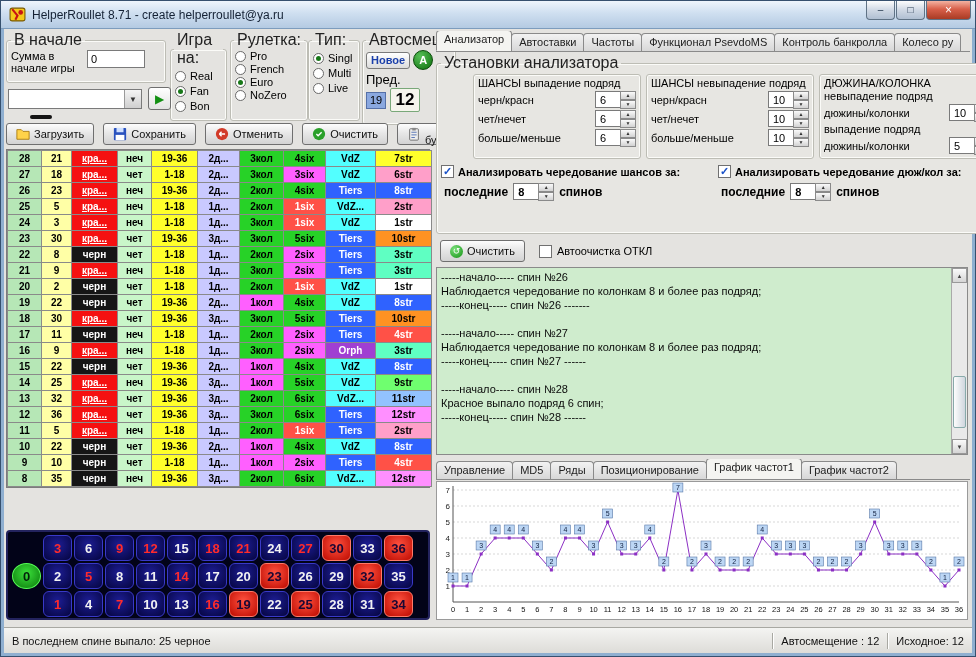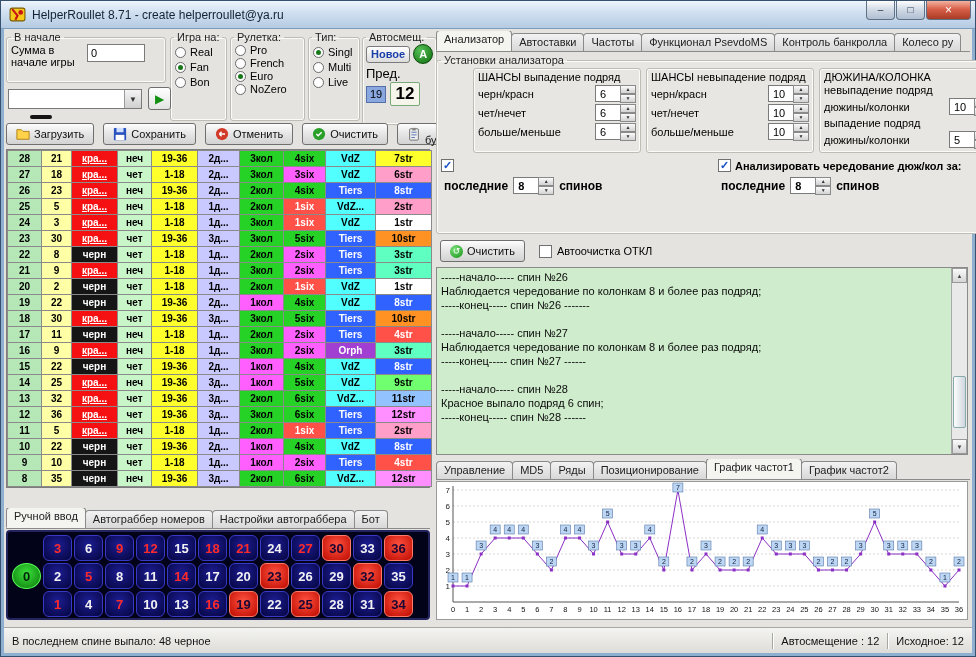--- a/index.html
+++ b/index.html
@@ -16,21 +16,21 @@
   .wb { width:29px; height:19px; margin-left:1px; border:1px solid #5f7285; border-top:none;
     border-radius:0 0 4px 4px; background:linear-gradient(#fdfdfd,#cfd8e4 50%,#b0bfd2);
     display:flex; align-items:center; justify-content:center; font-size:10px; color:#25384e; }
   .wb.close { width:45px; background:linear-gradient(#f4b3a2,#d8604a 45%,#a93b24); color:#fff; font-size:12px; }
   
   .client { position:absolute; top:28px; left:3px; right:3px; bottom:3px; background:#e4e3e0; }
   .left-panel  { position:absolute; left:2px;  top:2px; width:424px; height:590px; }
   .right-panel { position:absolute; left:432px; top:2px; width:534px; height:590px; }
   
   fieldset { border:1px solid #bdbdb5; border-radius:3px; box-shadow:inset 0 0 0 1px #fbfbf8; }
-  legend { font-size:11px; padding:0 3px; color:#222; }
+  legend { font-size:16px; padding:0 3px; color:#222; }
   .tb { background:#fff; border:1px solid #7a7a7a; height:18px; font-size:11px; padding:0 3px;
         font-family:"Liberation Sans",sans-serif; }
   .rrow { display:flex; align-items:center; gap:4px; font-size:11px; margin:3px 1px; white-space:nowrap; }
   .rb { width:11px; height:11px; border-radius:50%; background:#fff; border:1px solid #6a6a6a;
         position:relative; flex:0 0 auto; }
   .rb.sel::after { content:""; position:absolute; inset:2px; border-radius:50%; background:#187818; }
   .cb { width:13px; height:13px; background:#fff; border:1px solid #707070; display:inline-flex;
         align-items:center; justify-content:center; font-size:11px; font-weight:bold; color:#1a52c8; flex:0 0 auto; }
   .spinner { display:inline-flex; height:17px; flex:0 0 auto; }
   .spinner .val { width:26px; background:#fff; border:1px solid #7a7a7a; font-size:11px;
@@ -553,26 +553,20 @@
                 <td class="c-lv">3д...</td>
                 <td class="c-gn">2кол</td>
                 <td class="c-gn">6six</td>
                 <td class="c-cy">VdZ...</td>
                 <td class="c-mp">12str</td>
               </tr>
             </tbody>
         </table>
       </div>
 
-      <div class="tabstrip lp-tabs">
-        <span class="tab active">Ручной ввод</span>
-        <span class="tab">Автограббер номеров</span>
-        <span class="tab">Настройки автограббера</span>
-        <span class="tab">Бот</span>
-      </div>
 
       <div class="pad" id="pad">
           <div class="pad-row indent">
             <div class="pad-cell k-r">3</div>
             <div class="pad-cell k-b">6</div>
             <div class="pad-cell k-r">9</div>
             <div class="pad-cell k-r">12</div>
             <div class="pad-cell k-b">15</div>
             <div class="pad-cell k-r">18</div>
             <div class="pad-cell k-r">21</div>
@@ -723,20 +717,21 @@
               </div>
           </div>
         </div>
 
         <div class="ana-alts">
           <div class="alt-col">
             <div class="alt-line1">
               <span class="cb">
                   <span>✓</span>
                 </span>
+              <span>Анализировать чередование шансов за:</span>
             </div>
             <div class="alt-line2">
               <span>последние</span>
               <span class="spinner">
                   <span class="val">8</span>
                   <span class="ud">
                     <span>▲</span>
                     <span>▼</span>
                   </span>
                 </span>
@@ -969,21 +964,21 @@
             <text x="507.94444444444446" y="130" text-anchor="middle" font-size="7.5" fill="#111" font-family="Liberation Sans, sans-serif">35</text>
             <rect x="520.5" y="86.5" width="3" height="3" fill="#8c2fc4"></rect>
             <rect x="517" y="75" width="10" height="9" fill="#bcd6f4" stroke="#5878a8" stroke-width="0.6"></rect>
             <text x="522" y="82" text-anchor="middle" font-size="7" fill="#102040" font-family="Liberation Sans, sans-serif">2</text>
             <text x="522" y="130" text-anchor="middle" font-size="7.5" fill="#111" font-family="Liberation Sans, sans-serif">36</text>
           </svg>
       </div>
     </div>
 
     <div class="statusbar">
-      <span>В последнем спине выпало: 48 черное</span>
+      <span>В последнем спине выпало: 25 черное</span>
       <span class="sb-right">
         <span class="sb-sep"></span>
         <span>Автосмещение : 12</span>
         <span class="sb-sep"></span>
         <span>Исходное: 12</span>
       </span>
     </div>
   </div>
 </div>
 

